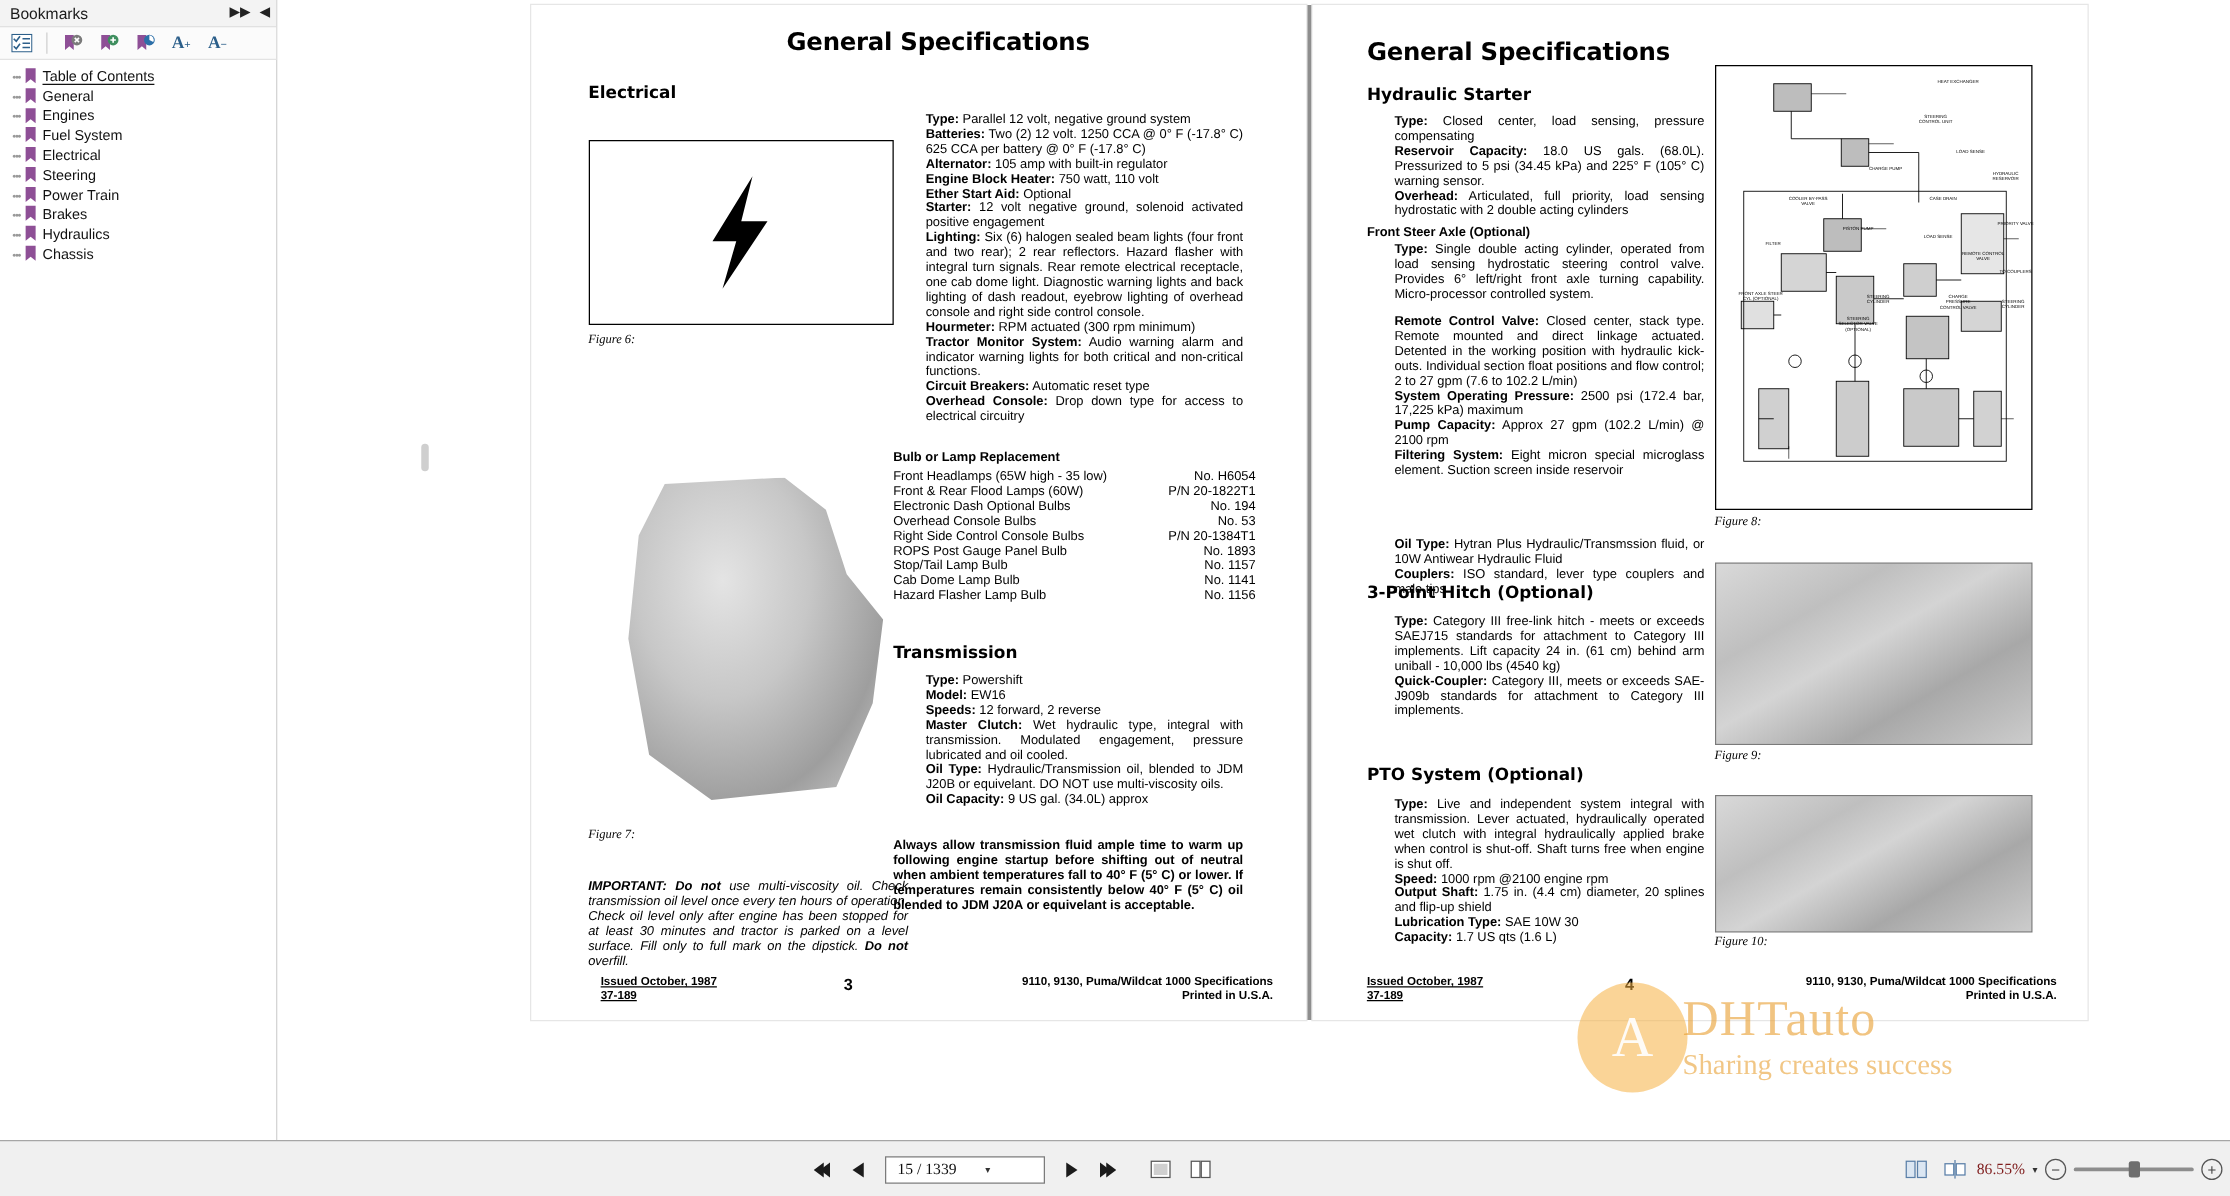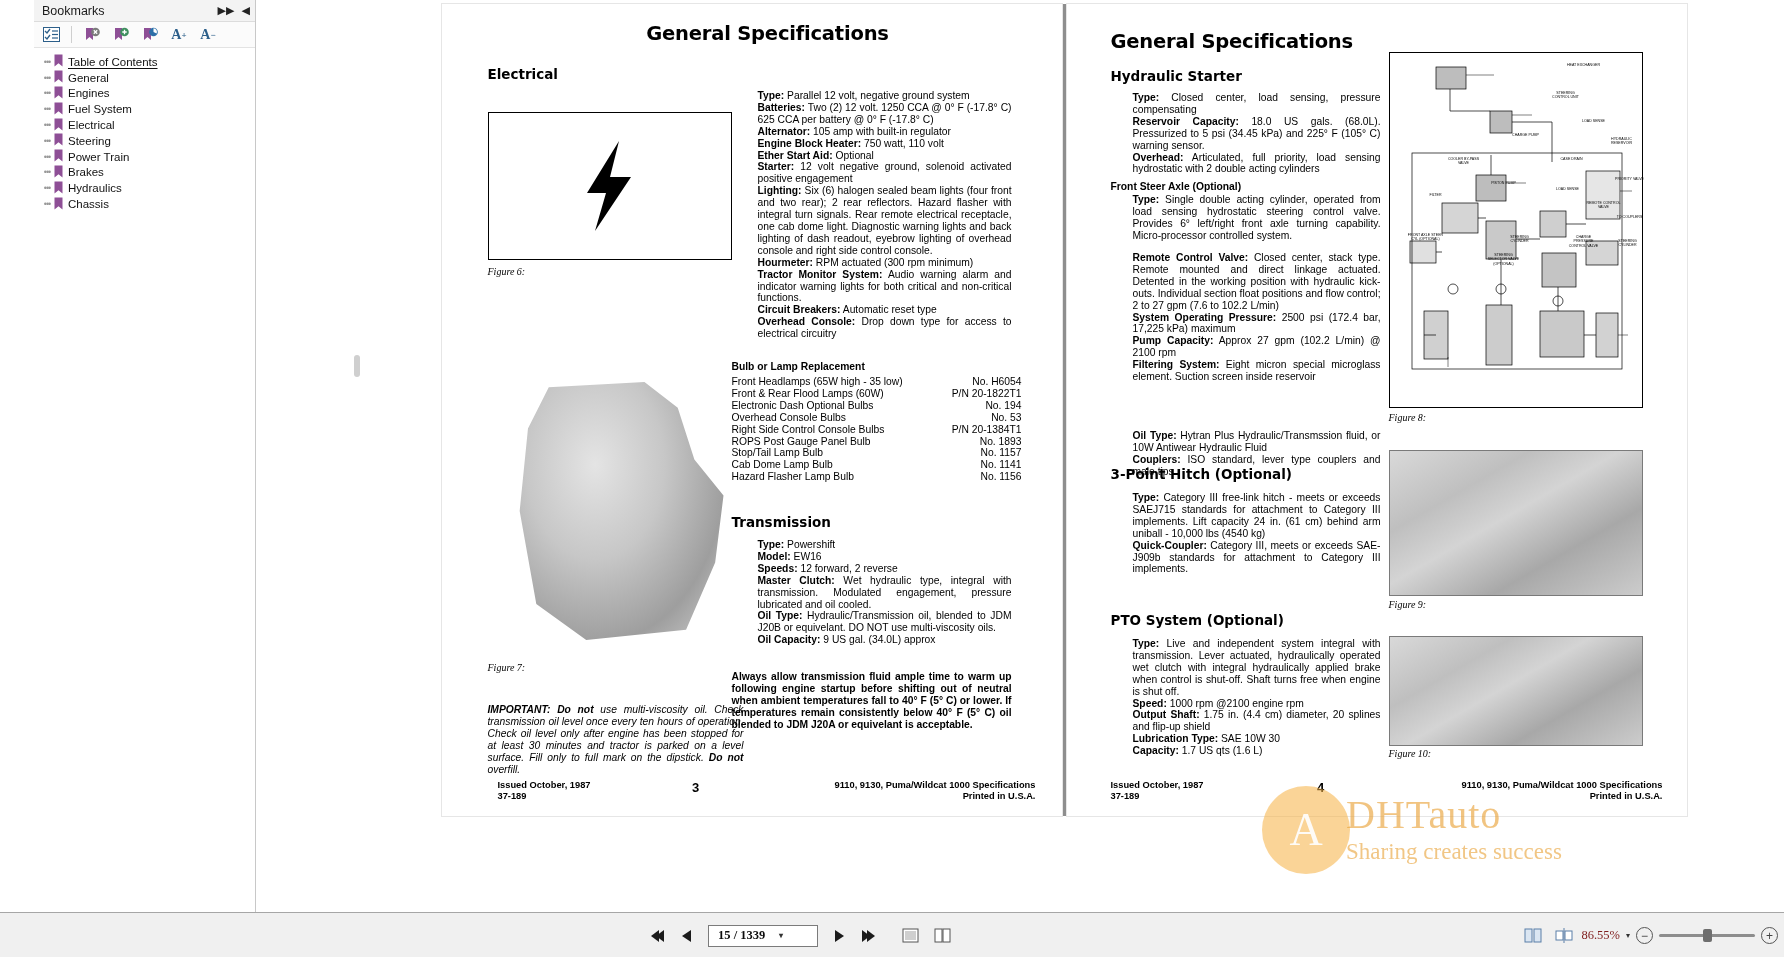--- a/index.html
+++ b/index.html
@@ -6,21 +6,21 @@
   html, body {
     margin: 0; padding: 0;
     width: 1784px; height: 957px;
     overflow: hidden;
     background: #ffffff;
     font-family: "Liberation Sans", sans-serif;
   }
   #app { position: relative; width: 1784px; height: 957px; display: flex; flex-direction: column; }
 
   
-  #top { display: flex; flex: 1 1 auto; height: 912px; overflow: hidden; padding-left: 34px; }
+  #top { display: flex; flex: 1 1 auto; height: 912px; overflow: hidden; }
 
   
   #bookmarks {
     width: 222px; min-width: 222px; height: 912px;
     background: #ffffff; border-right: 1px solid #c8c8c8;
     display: flex; flex-direction: column;
   }
   .bm-titlebar {
     height: 22px; display: flex; align-items: center;
     padding: 0 5px 0 8px; background: #f3f3f3;
@@ -115,21 +115,21 @@
   .bulb-name { flex: 1 1 auto; white-space: nowrap; }
   .bulb-num { flex: 0 0 auto; white-space: nowrap; text-align: right; }
   .sub-head { font-weight: 700; font-size: 10.3px; line-height: 12.5px; }
 
   .footer-row {
     position: absolute; left: 0; right: 0; bottom: 14px;
     font-family: "Liberation Sans", sans-serif;
     font-size: 9.3px; font-weight: 700; color: #000;
     display: flex; align-items: flex-start;
   }
-  .footer-left { width: 33%; padding-left: 56px; line-height: 11px; }
+  .footer-left { width: 33%; padding-left: 56px; line-height: 11px; text-decoration: underline; }
   .footer-mid  { width: 16%; text-align: center; font-size: 13px; }
   .footer-right{ width: 51%; text-align: right; padding-right: 26px; line-height: 11px; }
 
   
   .fig-box {
     border: 1.5px solid #000; background: #fff;
     display: flex; align-items: center; justify-content: center;
   }
   .bolt-svg { width: 90px; height: 110px; }
   .photo {
@@ -153,23 +153,23 @@
   }
   #nav-group {
     position: absolute; left: 648px; top: 0; height: 45px;
     display: flex; align-items: center; gap: 7px;
   }
   .nav-btn {
     width: 21px; height: 24px; display: flex; align-items: center;
     justify-content: center; cursor: pointer; color: #1b1b1b;
   }
   .pagebox {
-    width: 110px; height: 22px; background: #ffffff;
+    width: 128px; height: 22px; background: #ffffff;
     border: 1px solid #7b7b7b; display: flex; align-items: center;
-    padding: 0 20px 0 9px; margin: 0 4px; font-weight: bold;
+    padding: 0 20px 0 9px; margin: 0 4px;
   }
   .pagebox span {
     flex: 1 1 auto; font-size: 12.5px; color: #0d0d0d;
     font-family: "Liberation Serif", serif;
   }
   .pagebox .caret { font-size: 8px; color: #333; }
   .tool-icon {
     width: 22px; height: 22px; display: flex; align-items: center;
     justify-content: center; cursor: pointer; margin-left: 3px;
   }

